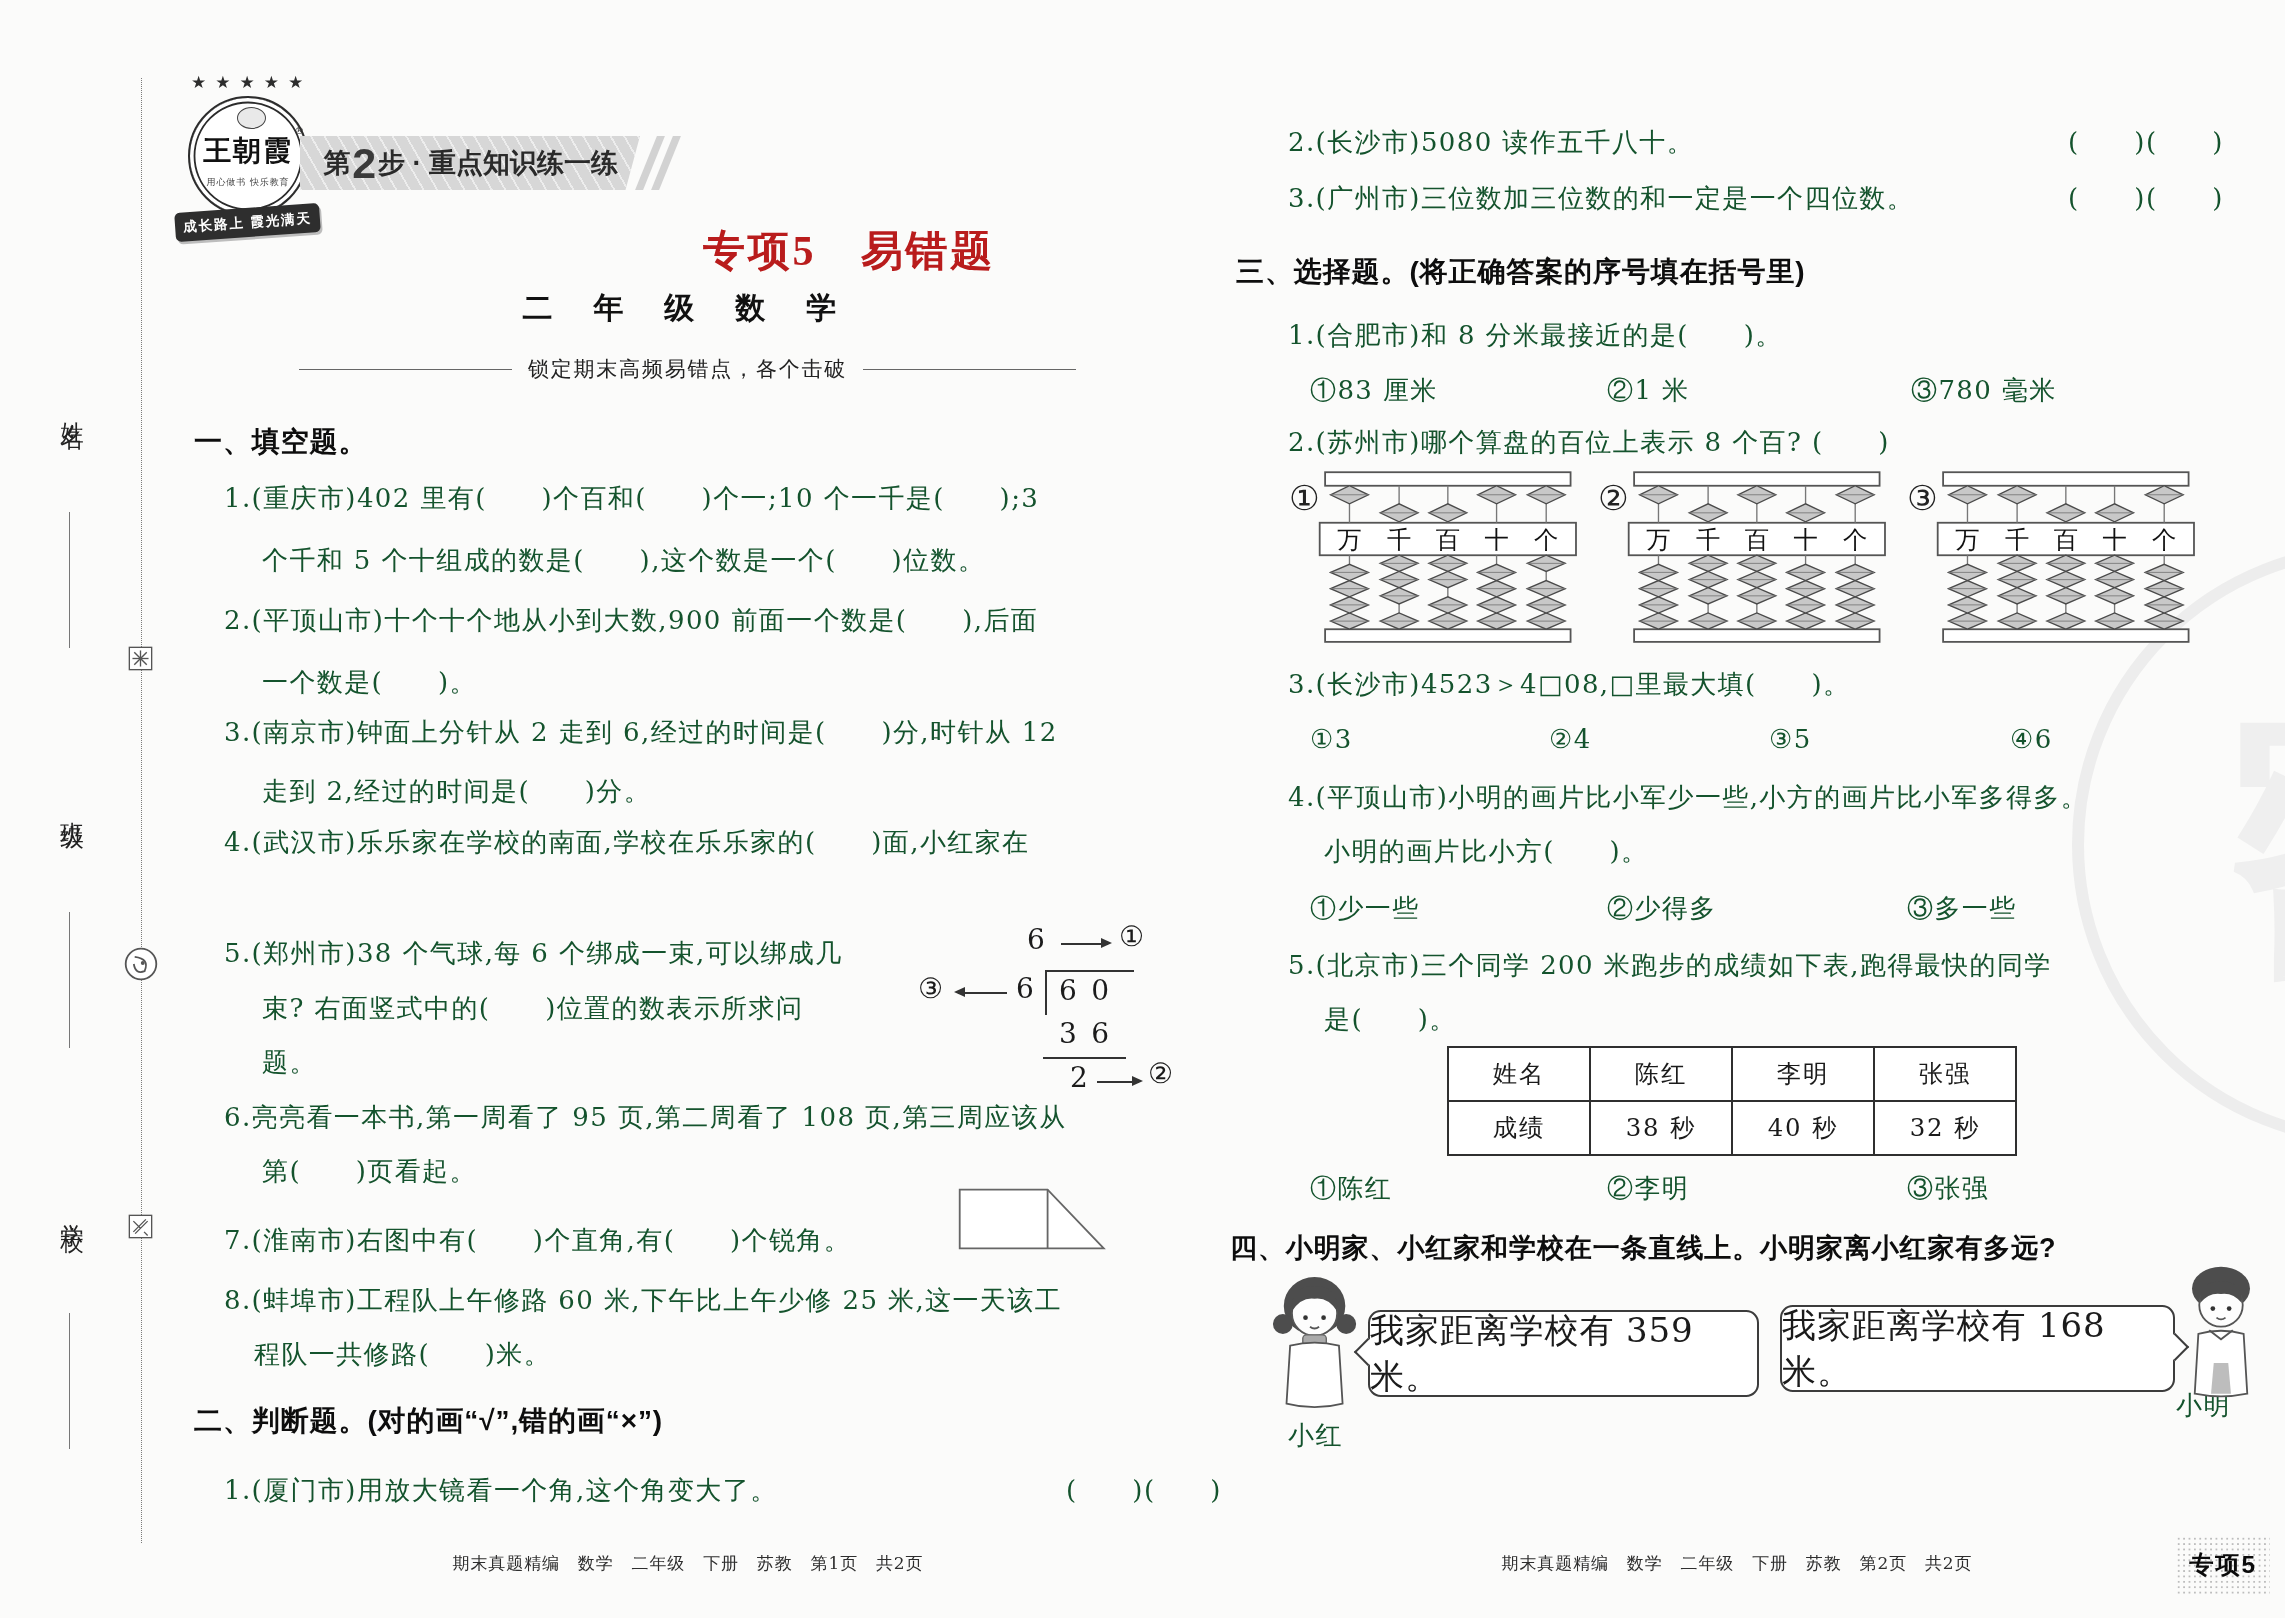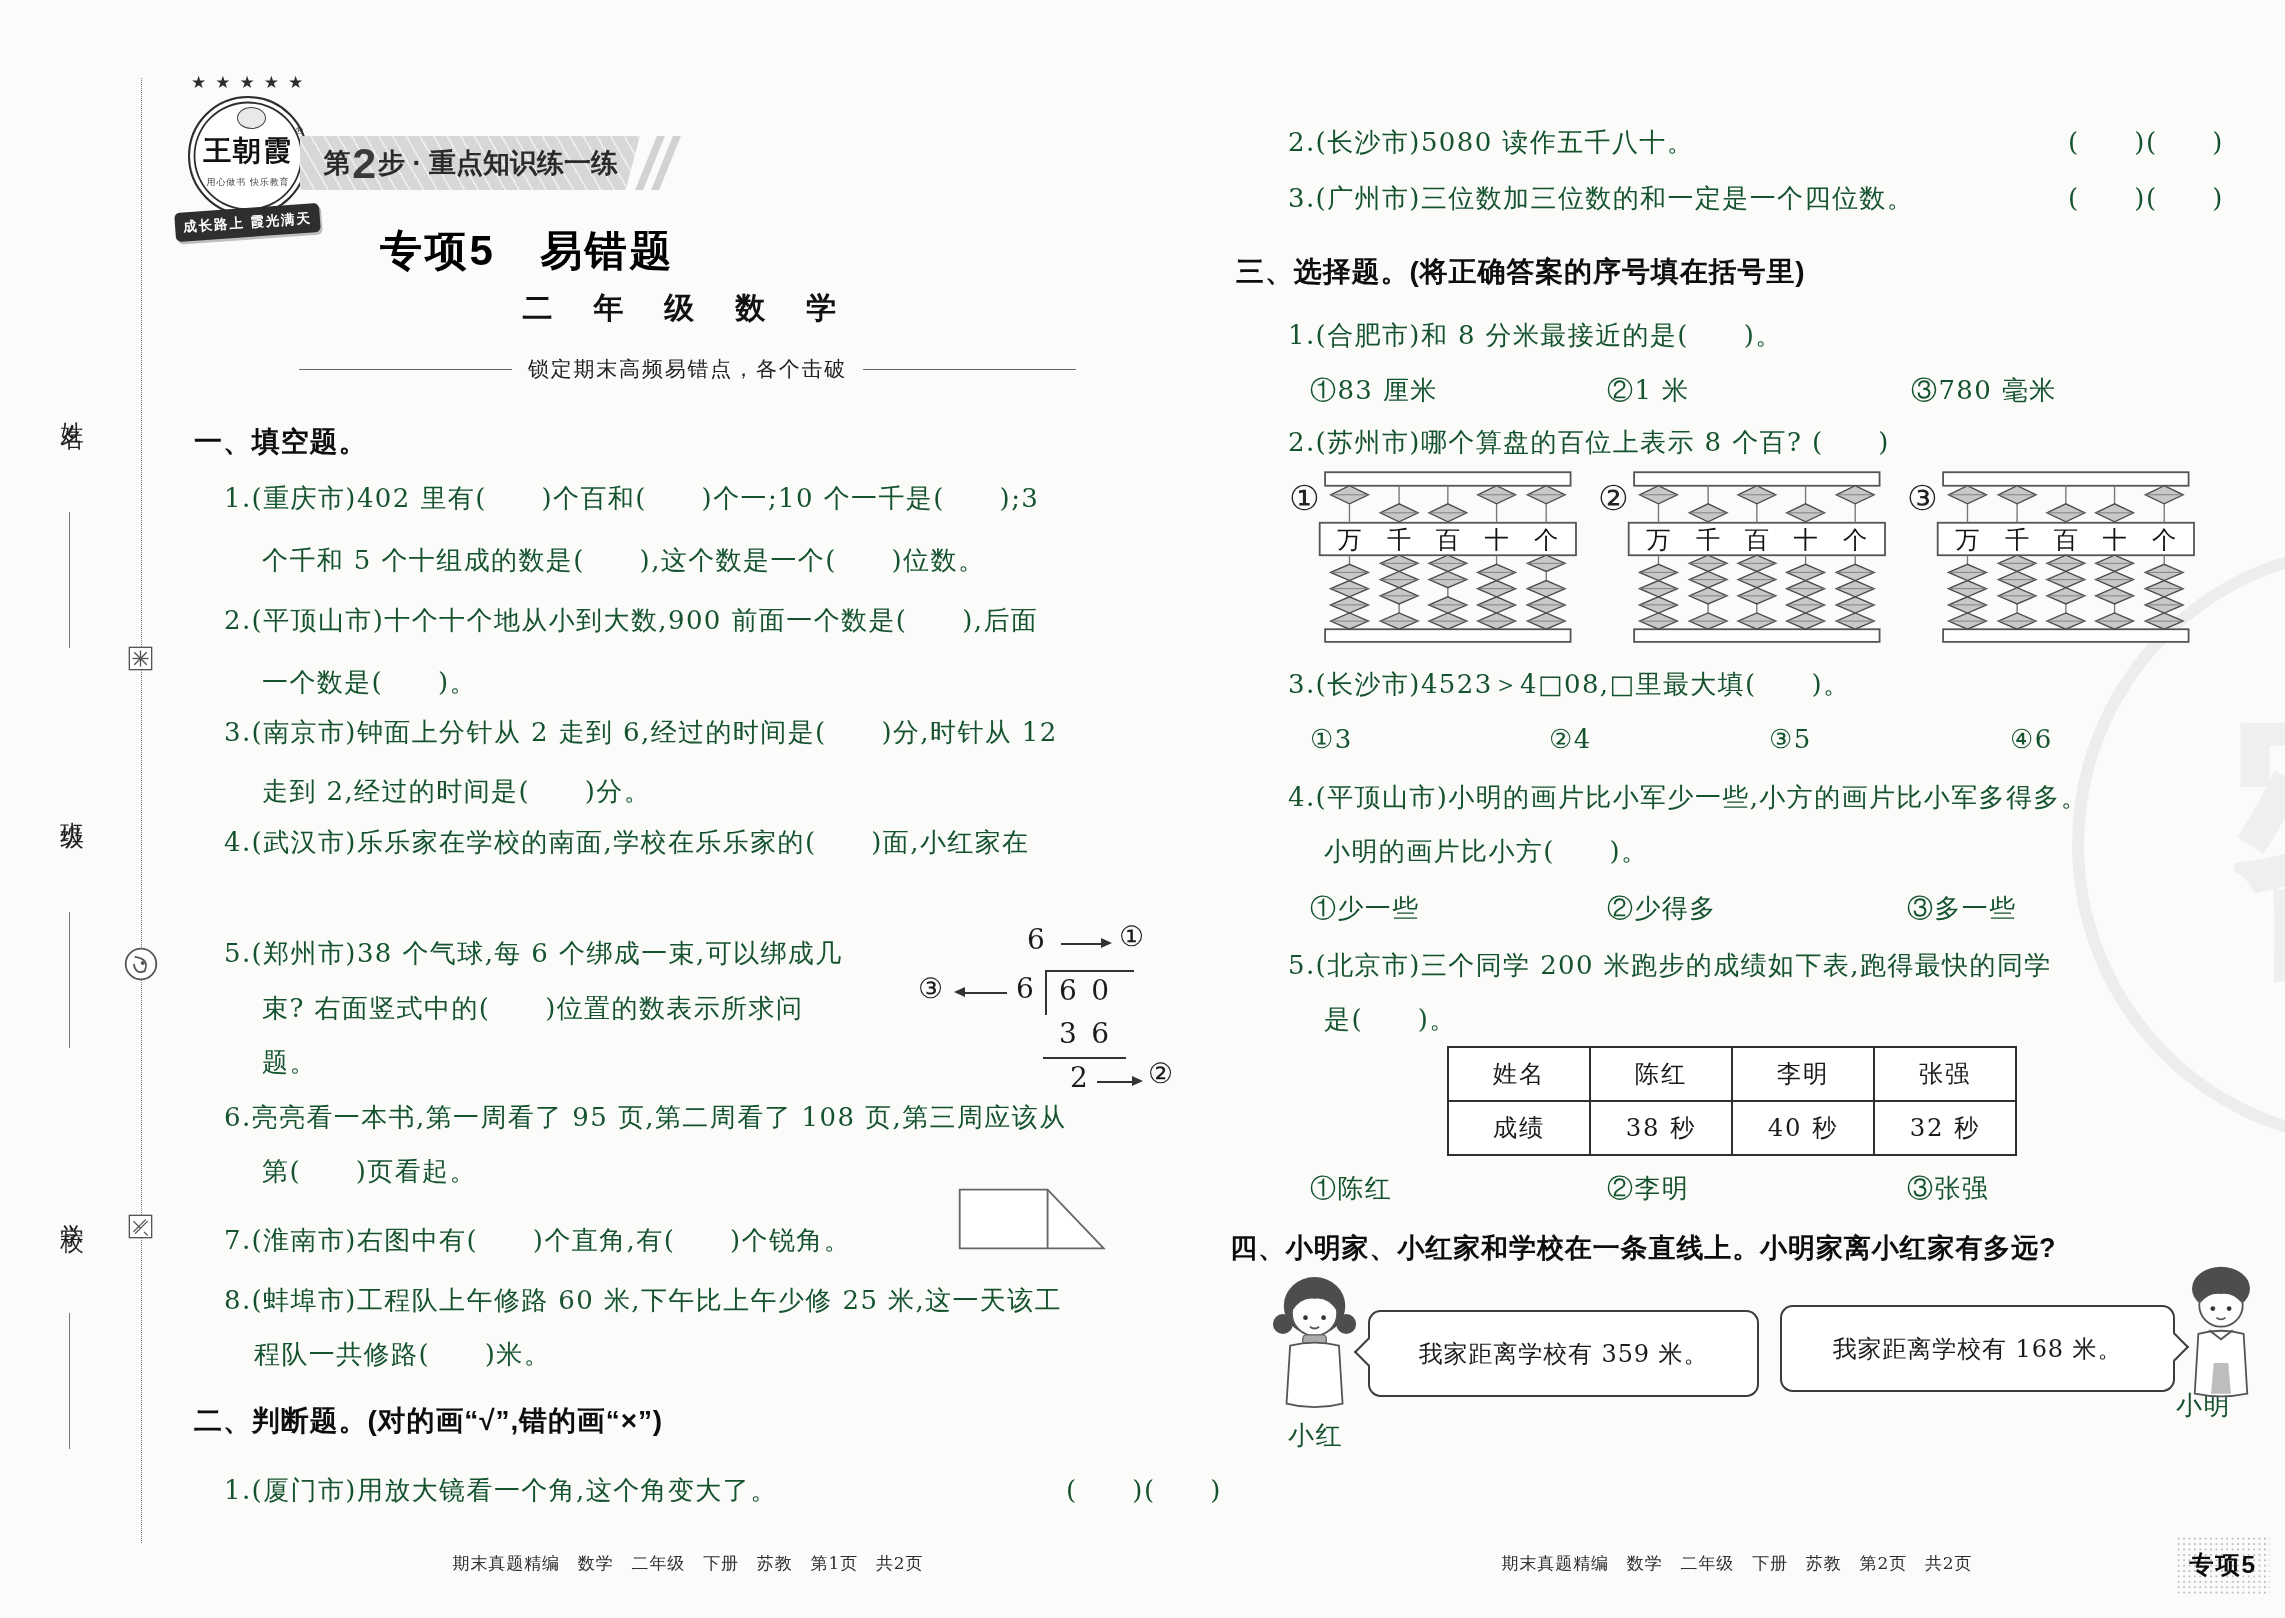--- a/index.html
+++ b/index.html
@@ -32,22 +32,22 @@
                 display:flex;align-items:center;justify-content:center;color:#fff;font-size:13.6px;
                 font-weight:700;letter-spacing:1.8px;font-family:"Liberation Sans",sans-serif;}
   .banner{position:absolute;left:300px;top:136px;width:340px;height:54px;background:#d7d7d7;
           clip-path:polygon(0 0,100% 0,calc(100% - 14.5px) 100%,0 100%);
           background-image:repeating-linear-gradient(60deg,rgba(255,255,255,.55) 0 1.8px,rgba(0,0,0,0) 1.8px 11.8px);
           display:flex;align-items:center;padding-left:23.5px;box-sizing:border-box;}
   .banner .b1{font-family:"Liberation Sans",sans-serif;font-weight:700;font-size:27px;color:#2a2a2a;}
   .banner .b2{font-family:"Liberation Sans",sans-serif;font-weight:700;font-size:43px;color:#3a3a3a;margin:0 1.8px;}
   .bslash{position:absolute;top:136px;width:8.1px;height:54px;background:#d2d2d2;transform:skewX(-22deg);}
   
-  .title{position:absolute;left:380px;top:223px;width:615px;text-align:left;
-         font-family:Liberation Sans, sans-serif;font-weight:900;font-size:42px;color:#000000;letter-spacing:2.7px;}
+  .title{position:absolute;left:380px;top:223px;width:615px;text-align:right;
+         font-family:Liberation Serif, serif;font-weight:900;font-size:42px;color:#b91c1c;letter-spacing:2.7px;}
   .subtitle{position:absolute;left:380px;top:288px;width:615px;text-align:center;
             font-family:"Liberation Sans",sans-serif;font-weight:700;font-size:30px;color:#111;letter-spacing:16.3px;}
   .tagrow{position:absolute;left:217px;top:355px;width:941px;display:flex;align-items:center;justify-content:center;}
   .tl{display:inline-block;width:213px;height:0;border-top:1.8px solid #666;margin:0 16.3px;}
   .tag{font-size:21px;letter-spacing:1.8px;color:#222;}
   
   .dvwrap{position:absolute;left:918px;top:925px;width:271px;height:176px;font-size:28px;}
   .dv{position:absolute;white-space:pre;}
   .wsp{letter-spacing:14.5px;}
   .ldivbr{position:absolute;left:127px;top:45px;width:87px;height:43px;border-left:2.7px solid #333;border-top:2.7px solid #333;}
@@ -61,21 +61,21 @@
   
   .shape7{position:absolute;left:957px;top:1185px;}
   
   .abacus{position:absolute;top:465px;width:299px;height:185px;}
   
   .score-table{position:absolute;left:1447px;top:1046px;border-collapse:collapse;background:#fff;}
   .score-table td{border:2.3px solid #2f2f2f;width:138px;height:50px;text-align:center;
                   font-size:24.4px;letter-spacing:1.8px;color:#1b1b1b;}
   
   .bubble{position:absolute;border:2.7px solid #3c3c3c;border-radius:12.7px;background:#fff;
-          display:flex;align-items:center;justify-content:center;font-size:24px;letter-spacing:0.9px;z-index:2;}
+          display:flex;align-items:center;justify-content:center;font-size:34px;letter-spacing:0.9px;z-index:2;}
   .bubble.pl::before{content:"";position:absolute;left:-11.8px;top:30px;width:18px;height:18px;background:#fff;
           border-left:2.7px solid #3c3c3c;border-bottom:2.7px solid #3c3c3c;transform:rotate(45deg);}
   .bubble.pr::before{content:"";position:absolute;right:-11.8px;top:30px;width:18px;height:18px;background:#fff;
           border-right:2.7px solid #3c3c3c;border-top:2.7px solid #3c3c3c;transform:rotate(45deg);}
   .avatar{position:absolute;z-index:1;}
   
   .wm{position:absolute;left:2072px;top:543px;width:579px;height:579px;border:12.7px solid #ededed;
       border-radius:50%;display:flex;align-items:center;justify-content:center;z-index:0;}
   .wm span{font-size:299px;font-weight:700;color:#efefef;font-family:"Liberation Sans",sans-serif;}
   

